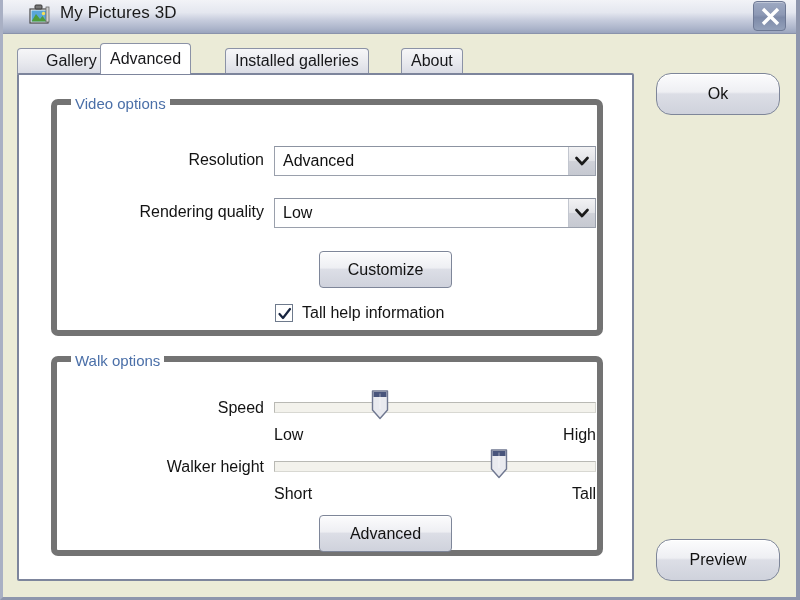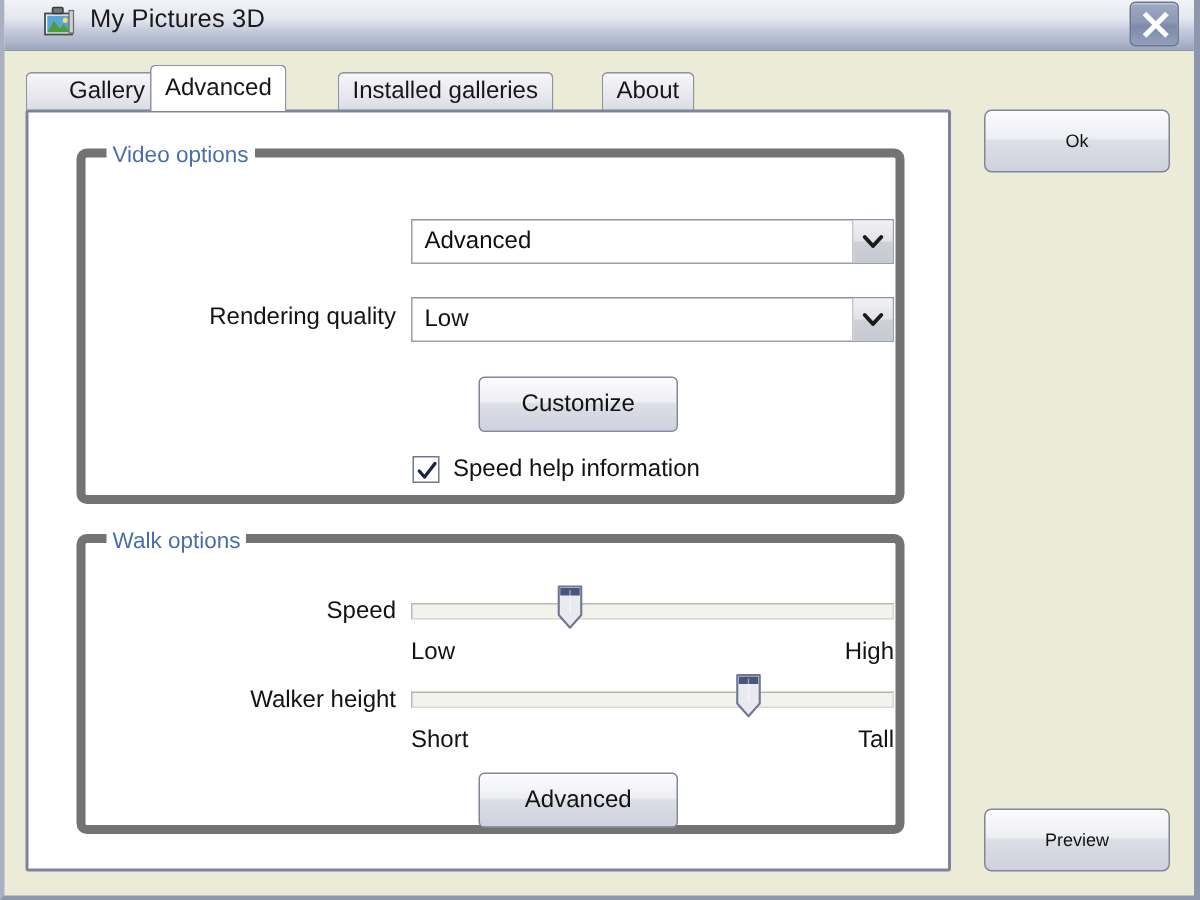--- a/index.html
+++ b/index.html
@@ -219,22 +219,22 @@
     white-space: nowrap;
   }
 
   
   .side-btn {
     position: absolute;
     box-sizing: border-box;
     width: 124px; height: 42px;
     background: linear-gradient(to bottom, #fcfcfd 0%, #eeeff3 45%, #dcdee6 50%, #cfd2dc 100%);
     border: 1px solid #7e8699;
-    border-radius: 5px;
-    font-size: 12px;
+    border-radius: 15px;
+    font-size: 16px;
     color: #121212;
     text-align: center;
     cursor: pointer;
     box-shadow: inset 0 1px 0 #ffffff;
   }
   .vcenter { display: flex; align-items: center; justify-content: center; }
 </style>
 </head>
 <body>
 
@@ -264,20 +264,21 @@
     <div class="tab active" style="left:83px;">Advanced</div>
     <div class="tab" style="left:208px;">Installed galleries</div>
     <div class="tab" style="left:384px;">About</div>
   </div>
 
   <div id="tabpanel">
 
     <div class="groupbox" style="left:32px; top:24px; width:552px; height:237px;">
       <div class="group-legend">Video options</div>
 
+      <div class="field-label" style="left:0px; top:46px; width:207px;">Resolution</div>
       <div class="combo" style="left:217px; top:41px; width:322px;">
         <div class="combo-value">Advanced</div>
         <div class="combo-arrow">
           <svg width="14" height="10" viewBox="0 0 14 10">
             <path d="M1.5 2 L7 8 L12.5 2" fill="none" stroke="#1a1a1a" stroke-width="2.6" stroke-linecap="round" stroke-linejoin="round"></path>
           </svg>
         </div>
       </div>
 
       <div class="field-label" style="left:0px; top:98px; width:207px;">Rendering quality</div>
@@ -291,21 +292,21 @@
       </div>
 
       <div class="btn vcenter" style="left:218px; top:146px; width:133px; height:37px;">Customize</div>
 
       <div class="checkrow" style="left:218px; top:199px;">
         <div class="checkbox">
           <svg width="16" height="16" viewBox="0 0 16 16">
             <path d="M2.5 8 L6 12 L13 3" fill="none" stroke="#17243f" stroke-width="2.2" stroke-linecap="round" stroke-linejoin="round"></path>
           </svg>
         </div>
-        <div class="chk-label">Speed help information</div>
+        <div class="chk-label">Tall help information</div>
       </div>
     </div>
 
     <div class="groupbox" style="left:32px; top:281px; width:552px; height:200px;">
       <div class="group-legend">Walk options</div>
 
       <div class="field-label" style="left:0px; top:37px; width:207px;">Speed</div>
       <div class="slider" style="left:217px; top:32px; width:322px;">
         <div class="track"></div>
         <div class="thumb" id="speed-thumb" style="left: 33%;">

